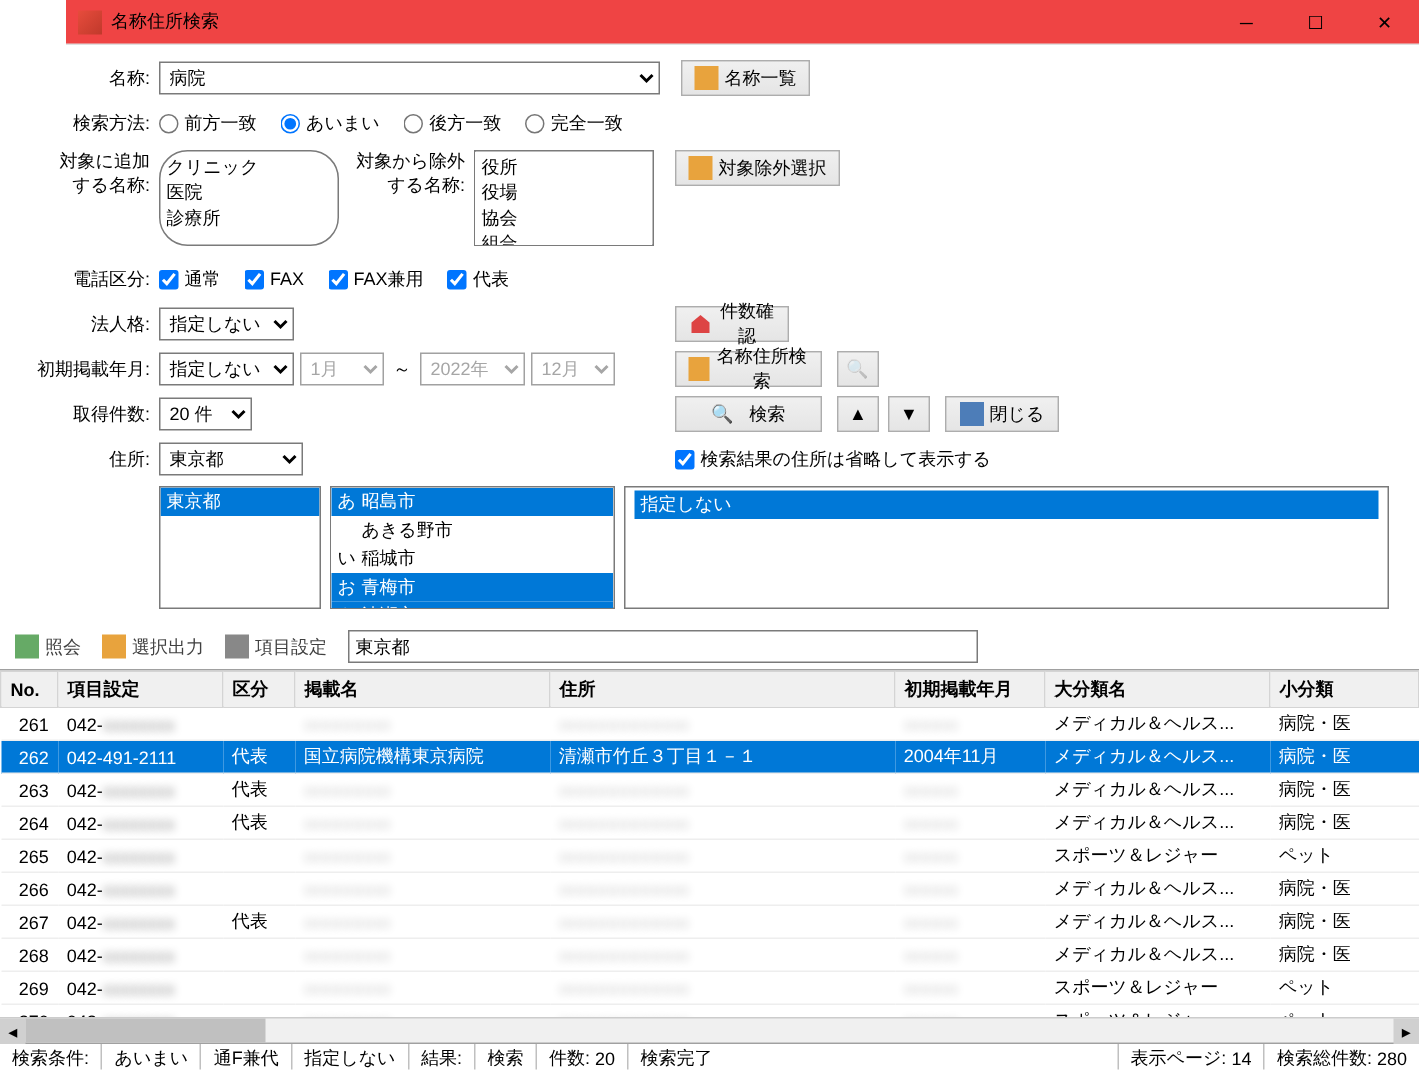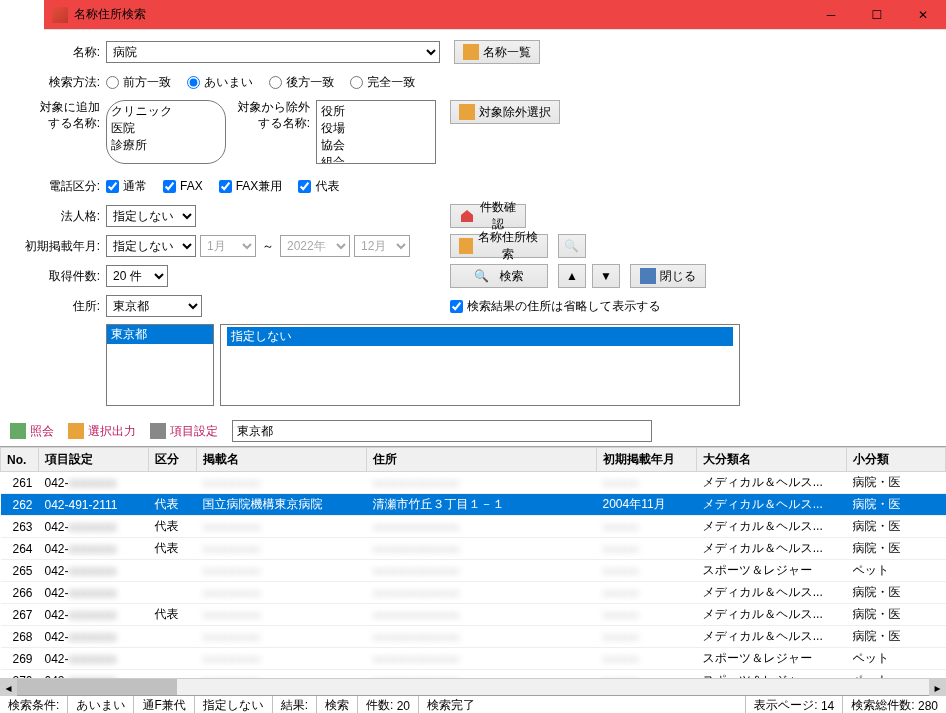--- a/index.html
+++ b/index.html
@@ -16,21 +16,21 @@
 .btn-icon { width: 16px; height: 16px; margin-right: 4px; display: inline-block; }
 .radio, .checkbox { margin-right: 4px; }
 .radio-label, .check-label { margin-right: 16px; display: inline-flex; align-items: center; cursor: pointer; }
 .textarea { border: 1px solid #7a7a7a; padding: 2px 4px; resize: none; font-family: inherit; overflow-y: scroll; }
 .listbox { border: 1px solid #7a7a7a; background: #fff; overflow-y: scroll; }
 .listbox-item { padding: 1px 4px; cursor: pointer; }
 .listbox-item.selected { background: #0078d7; color: #fff; }
 .listbox-item .kana { display: inline-block; width: 16px; }
 .city-box { border: 1px solid #7a7a7a; background: #fff; padding: 2px 6px; }
 .toolbar { display: flex; align-items: center; gap: 14px; padding: 4px 10px; }
-.tb-link { display: inline-flex; align-items: center; cursor: pointer; color: #be185d; }
+.tb-link { display: inline-flex; align-items: center; cursor: pointer; color: #404040; }
 .tb-link .icon { width: 16px; height: 16px; margin-right: 4px; }
 .path-input { border: 1px solid #7a7a7a; padding: 2px 4px; height: 22px; flex: 1; max-width: 420px; }
 .table-wrap { border-top: 1px solid #a0a0a0; height: 232px; overflow: auto; position: relative; }
 table { border-collapse: collapse; width: 100%; }
 th { background: #f0f0f0; border: 1px solid #d4d4d4; text-align: left; padding: 3px 6px; font-weight: bold; position: sticky; top: 0; }
 td { border-bottom: 1px solid #eee; padding: 2px 6px; white-space: nowrap; }
 tr.selected td { background: #0078d7; color: #fff; }
 .blur { color: transparent; text-shadow: 0 0 6px #888; user-select: none; }
 .scrollbar-h { height: 17px; background: #f0f0f0; border-top: 1px solid #ccc; display: flex; }
 .scrollbar-h .arrow { width: 17px; height: 17px; background: #d0d0d0; display: flex; align-items: center; justify-content: center; cursor: pointer; }
@@ -179,20 +179,27 @@
             <span>検索結果の住所は省略して表示する</span>
           </label>
       </div>
     </div>
   </div>
 
   <div style="display:flex;gap:6px;margin-left:86px;">
     <div class="listbox" style="width:108px;height:82px">
       <div class="listbox-item selected">東京都</div>
     </div>
+    <div class="listbox" style="width:190px;height:82px" id="city-list">
+        <div class="listbox-item selected"><span class="kana">あ</span>昭島市</div>
+        <div class="listbox-item"><span class="kana"></span>あきる野市</div>
+        <div class="listbox-item"><span class="kana">い</span>稲城市</div>
+        <div class="listbox-item selected"><span class="kana">お</span>青梅市</div>
+        <div class="listbox-item selected"><span class="kana">き</span>清瀬市</div>
+      </div>
     <div class="city-box" style="flex:1;height:82px;max-width:520px">
       <div class="listbox-item selected" style="background:#0078d7;color:#fff">指定しない</div>
     </div>
   </div>
 </div>
 
 <div class="toolbar">
   <span class="tb-link">
       <span class="icon" style="background:#6a6"></span>
       <span>照会</span>

